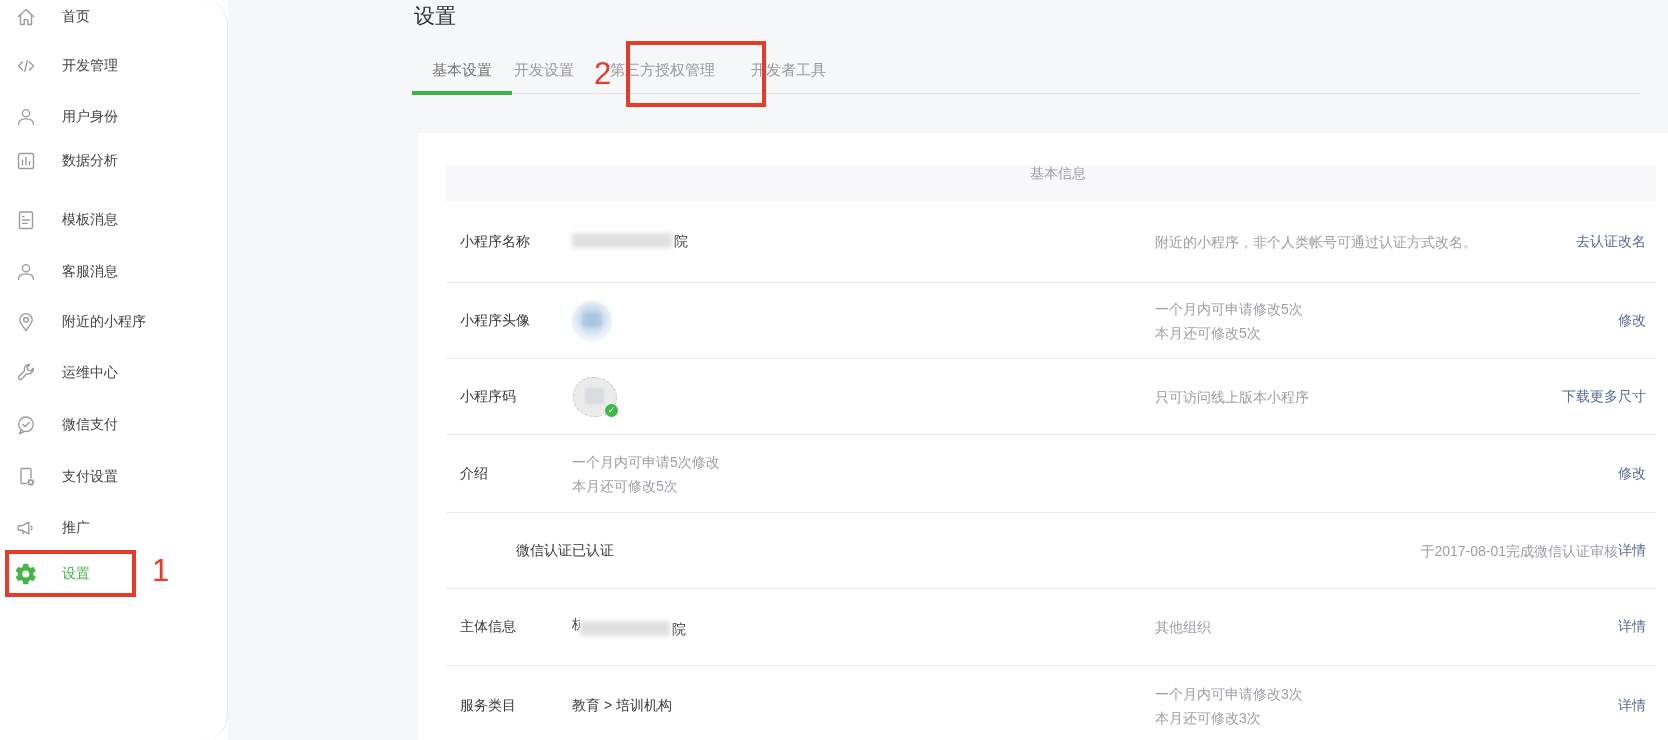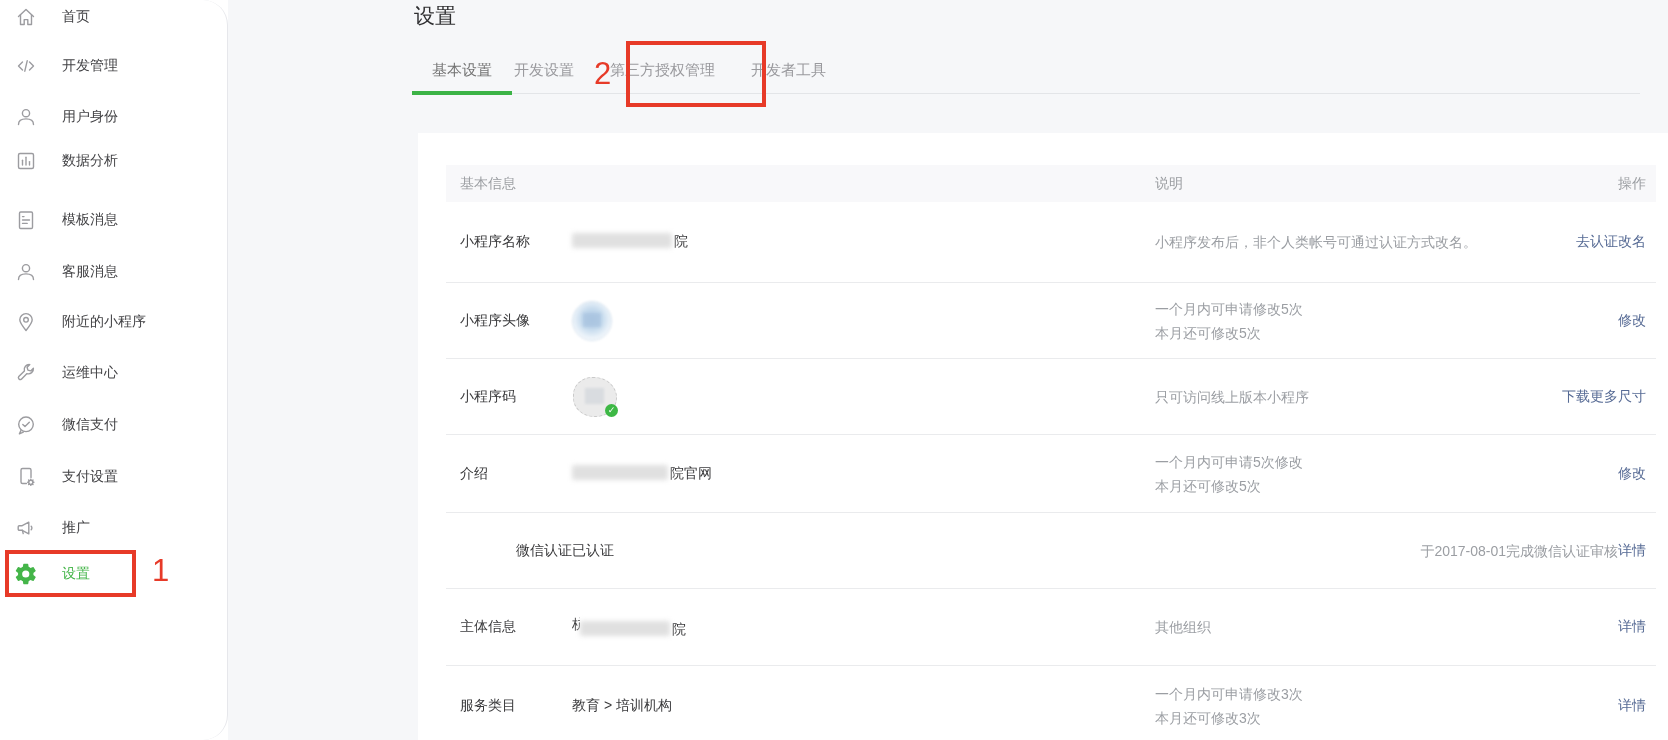--- a/index.html
+++ b/index.html
@@ -18,21 +18,21 @@
   #main { position:absolute; left:228px; top:0; right:0; bottom:0; background:#f6f7f9; }
   #page-title { position:absolute; left:186px; top:2px; font-size:21px; color:#2f2f31; }
   #tabs { position:absolute; left:184px; top:47px; right:28px; height:47px; border-bottom:1px solid #e3e5e8; display:flex; align-items:center; }
   .tab { position:relative; height:47px; display:flex; align-items:center; font-size:15px; color:#9a9a9e; margin-right:36px; cursor:pointer; white-space:nowrap; }
   .tab.active { color:#737373; padding:0 20px; margin-right:2px; }
   .tab .underline { position:absolute; left:0; right:0; bottom:-1px; height:4px; background:#3cb346; }
 
   
   #card { position:absolute; left:190px; top:133px; right:0; bottom:0; background:#fff; }
   #table { position:absolute; left:28px; top:32px; right:12px; }
-  #thead { height:37px; background:#f8f8fa; display:flex; align-items:center; font-size:14px; color:#9a9da1; }
+  #thead { height:37px; background:#f8f8fa; display:flex; align-items:center; font-size:14px; color:#9a9da1;flex-direction:column; }
   .th1 { flex:0 0 709px; padding-left:14px; }
   .th2 { flex:1; }
   .th3 { flex:0 0 auto; padding-right:10px; }
   .trow { display:flex; align-items:center; font-size:14px; }
   .trow + .trow { border-top:1px solid #eaebed; }
   .c-label { flex:0 0 126px; padding-left:14px; color:#3a3a3c; }
   .c-value { flex:0 0 583px; color:#3a3a3c; display:flex; align-items:center; }
   .c-desc  { flex:1; color:#9b9ea3; line-height:24px; }
   .c-action{ flex:0 0 auto; margin-left:auto; padding-right:10px; }
   .act-link { color:#576b95; cursor:pointer; white-space:nowrap; }
@@ -206,21 +206,21 @@
         <div class="th2">说明</div>
         <div class="th3">操作</div>
       </div>
       <div id="tbody">
           <div class="trow" style="height: 80px;">
             <div class="c-label">小程序名称</div>
             <div class="c-value">
               <span><span class="blur-pill "></span><span class="msuf">院</span></span>
             </div>
             <div class="c-desc">
-              <div>小程序发布后，非个人类帐号可通过认证方式改名。</div>
+              <div>附近的小程序，非个人类帐号可通过认证方式改名。</div>
             </div>
             <div class="c-action"><span class="act-link">去认证改名</span></div>
           </div>
           <div class="trow" style="height: 76px;">
             <div class="c-label">小程序头像</div>
             <div class="c-value">
               <span class="avatar-wrap">
                 <span class="avatar-blur"></span>
                 <span class="avatar-core"></span>
               </span>
@@ -240,23 +240,20 @@
                 <span class="qr-badge">✓</span>
               </span>
             </div>
             <div class="c-desc">
               <div>只可访问线上版本小程序</div>
             </div>
             <div class="c-action"><span class="act-link">下载更多尺寸</span></div>
           </div>
           <div class="trow" style="height: 78px;">
             <div class="c-label">介绍</div>
-            <div class="c-value">
-              <span><span class="blur-pill pill-md"></span><span class="msuf">院官网</span></span>
-            </div>
             <div class="c-desc">
               <div>一个月内可申请5次修改</div>
               <div>本月还可修改5次</div>
             </div>
             <div class="c-action"><span class="act-link">修改</span></div>
           </div>
           <div class="trow" style="height: 76px; text-align: right;">
             <div class="c-label">微信认证</div>
             <div class="c-value">
               <span>已认证</span>

